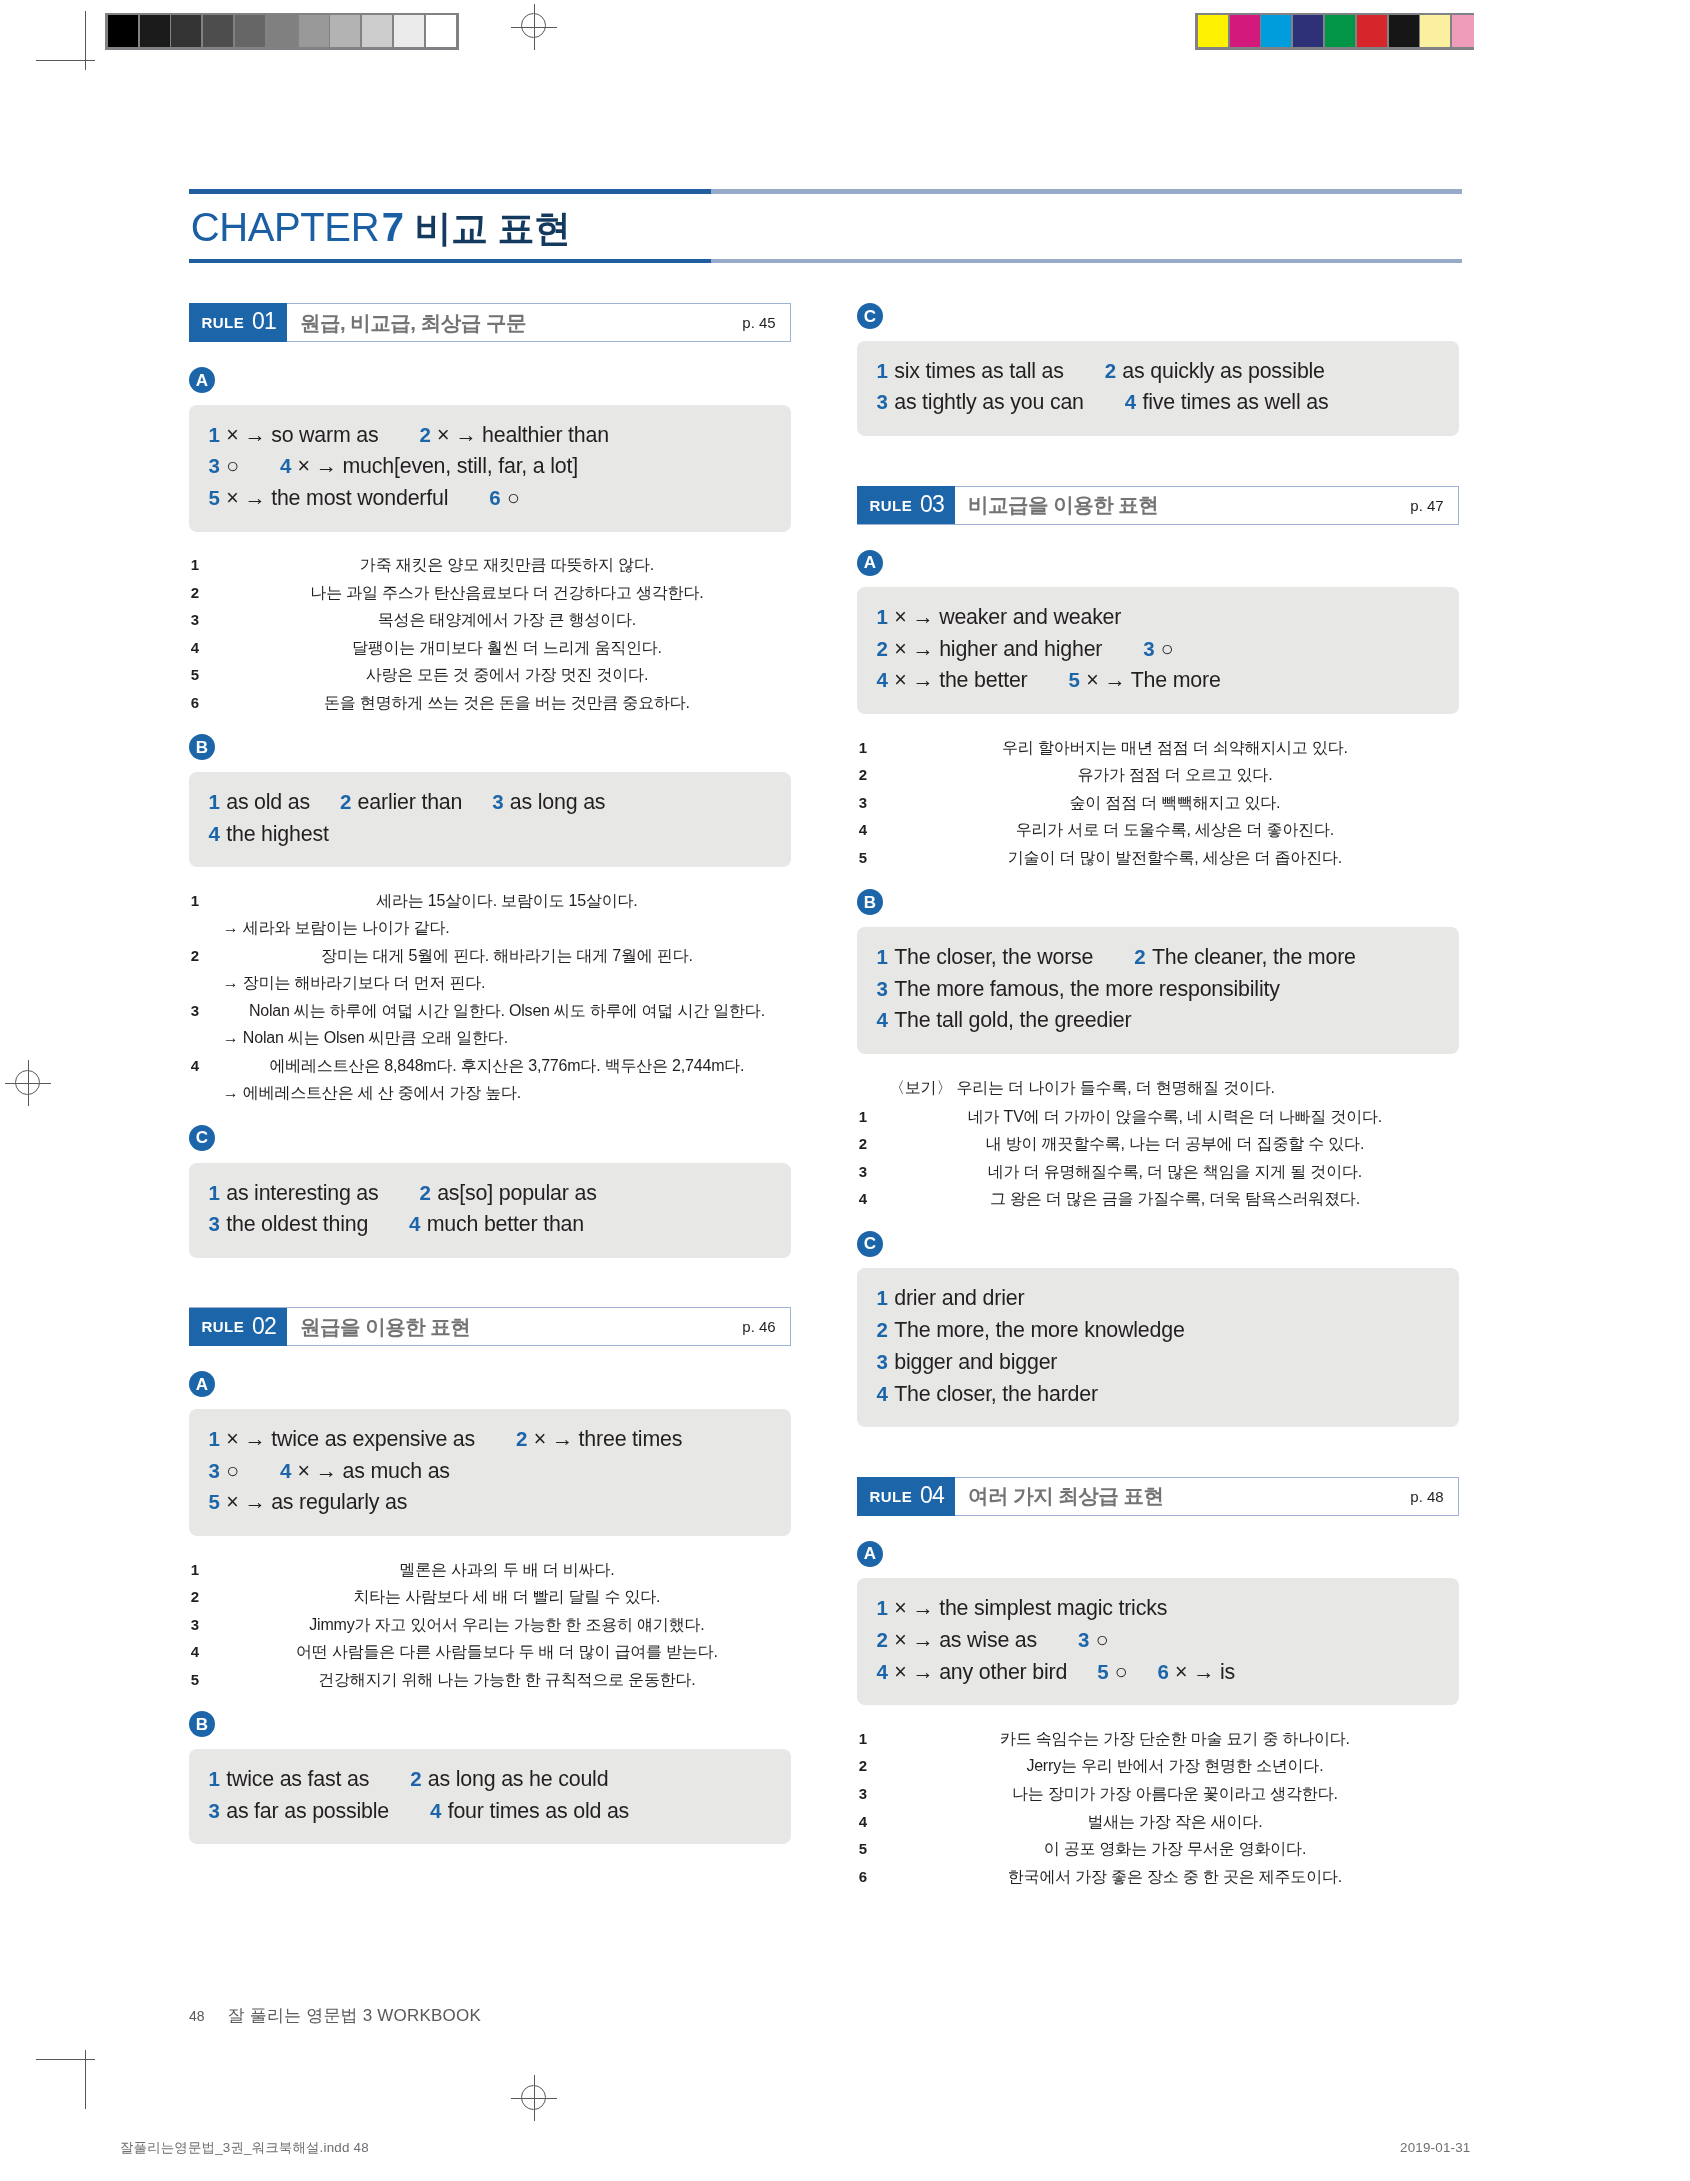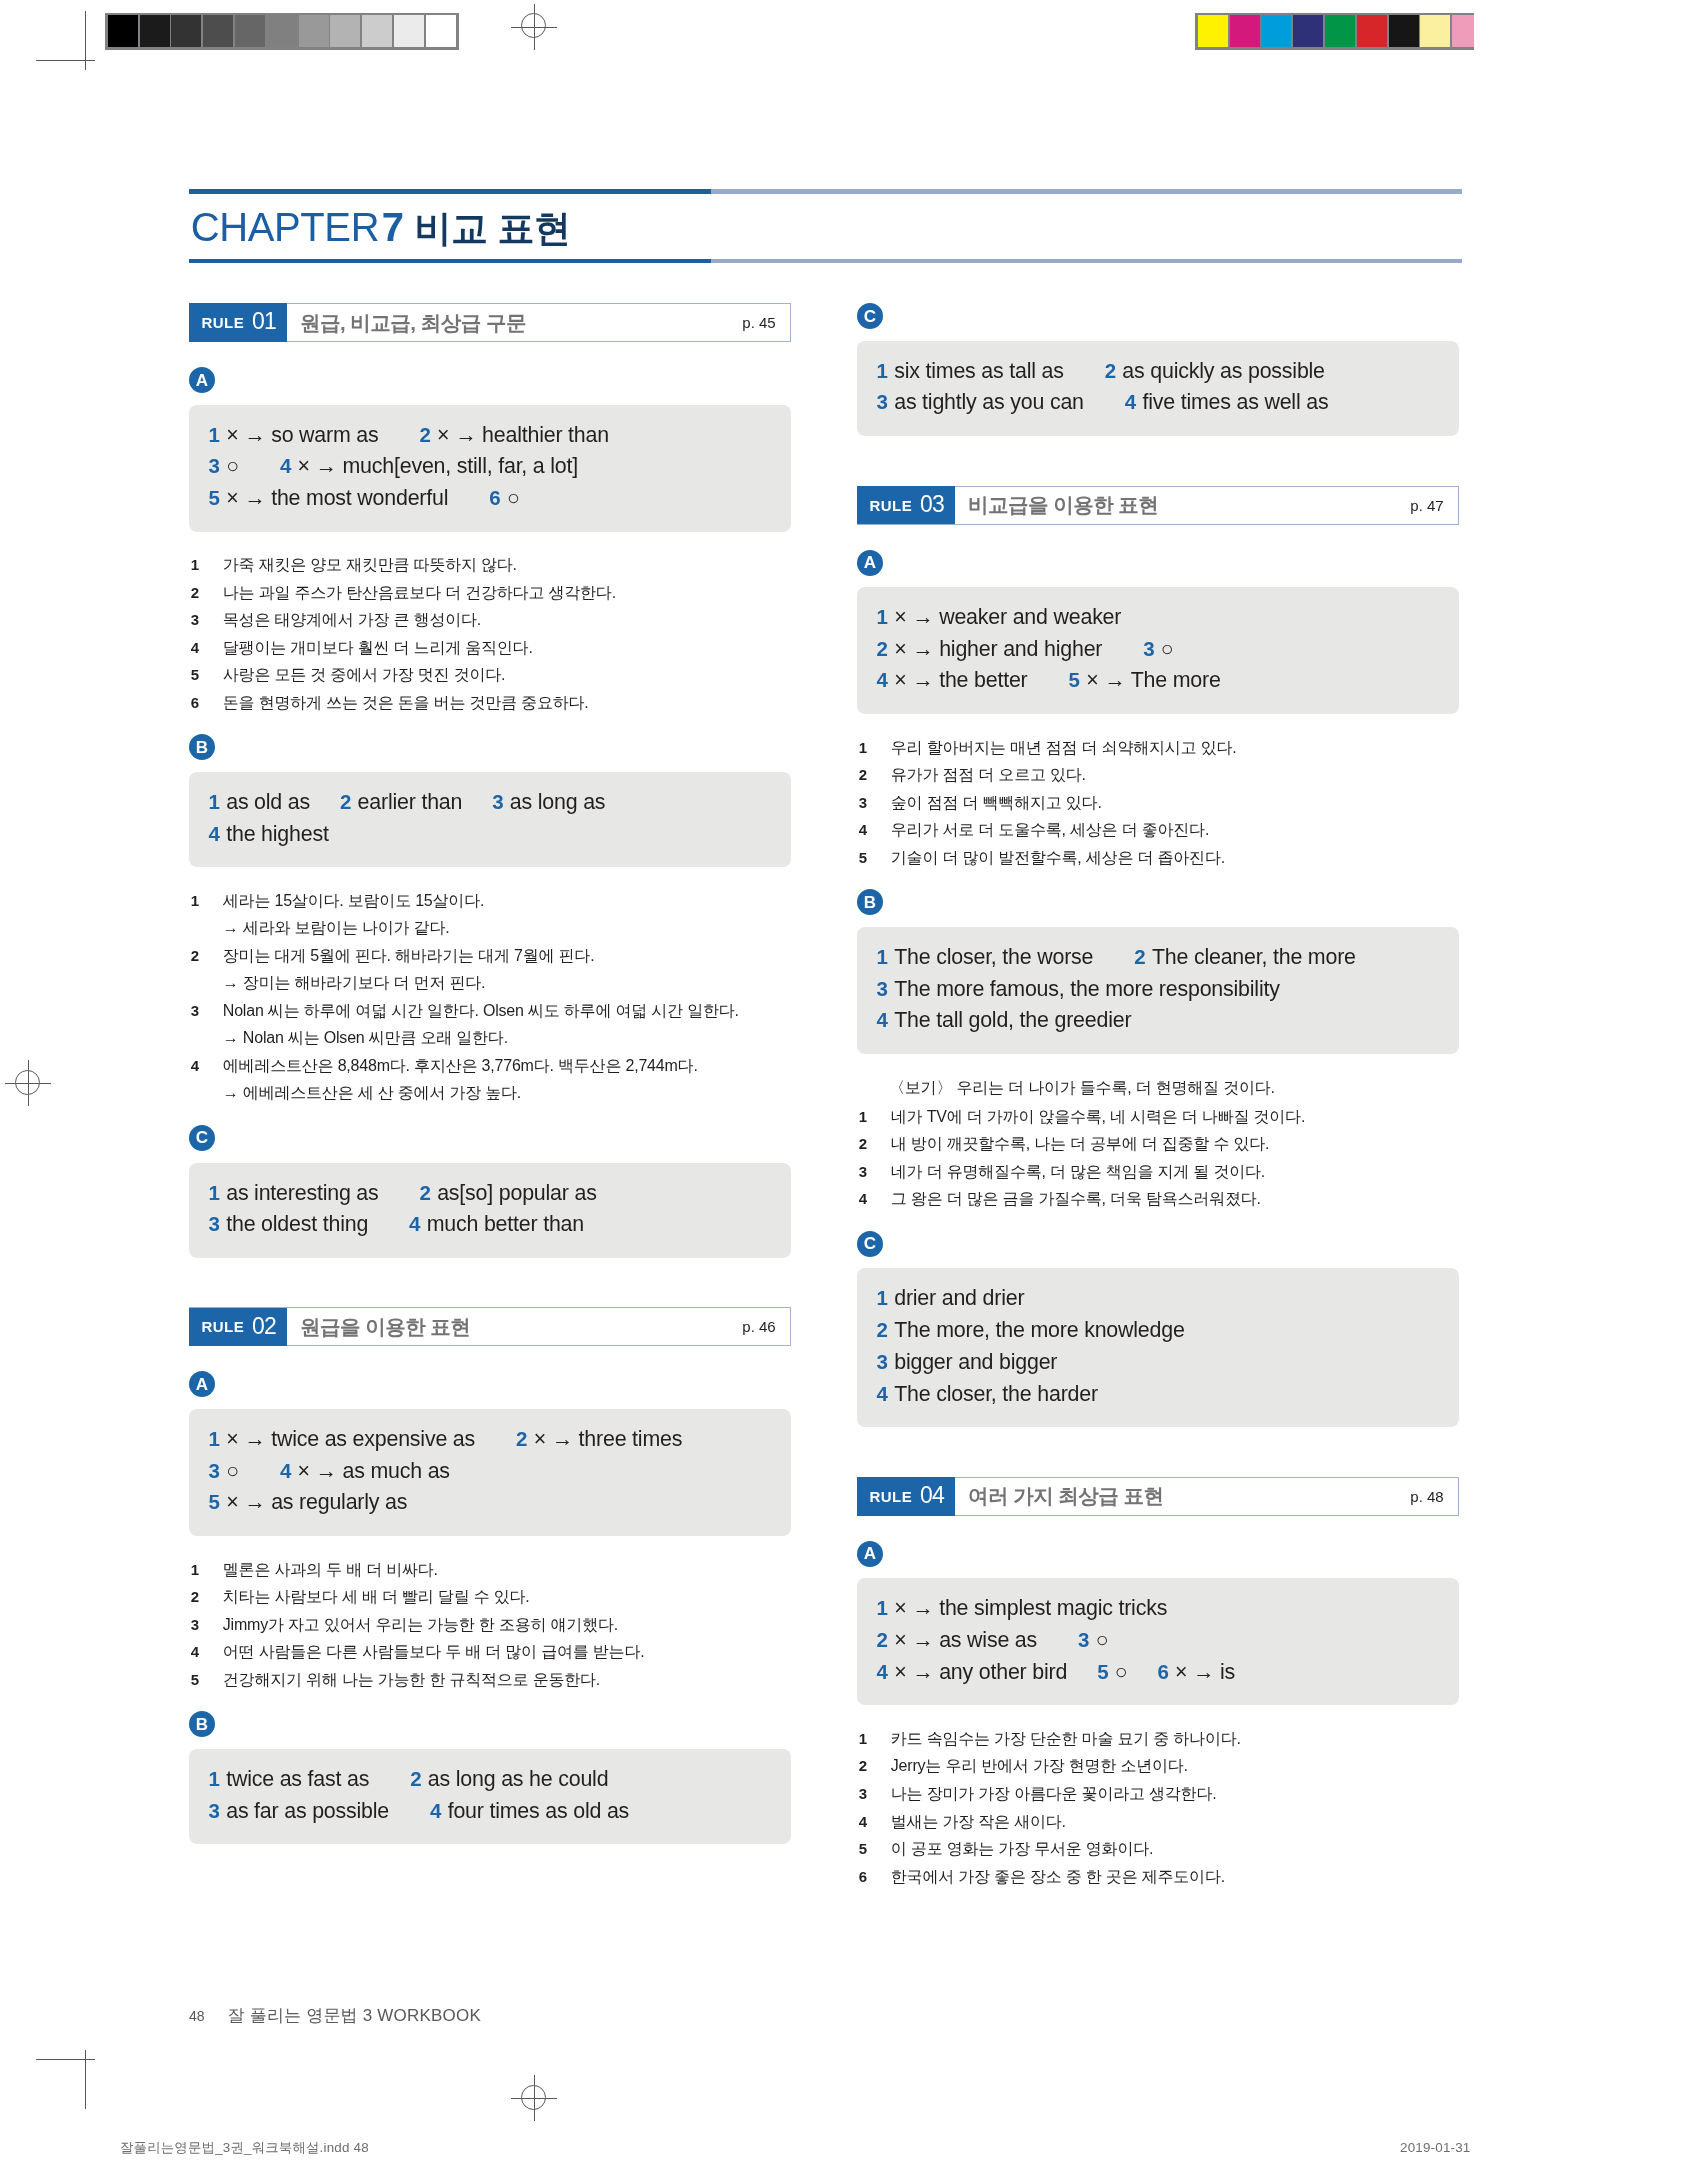--- a/index.html
+++ b/index.html
@@ -225,21 +225,21 @@
     line-height: 1.72;
     color: #231f20;
     letter-spacing: -0.2px;
   }
   .trans-num {
     width: 32px;
     flex: 0 0 32px;
     font-weight: 700;
     font-size: 15px;
   }
-  .trans-txt { flex: 1; }
+  .trans-txt { flex: 1; text-align: center; }
   .trans-sub {
     padding-left: 32px;
     font-size: 16px;
     line-height: 1.72;
     letter-spacing: -0.2px;
   }
   .trans-note {
     padding-left: 32px;
     font-size: 16px;
     line-height: 1.72;

